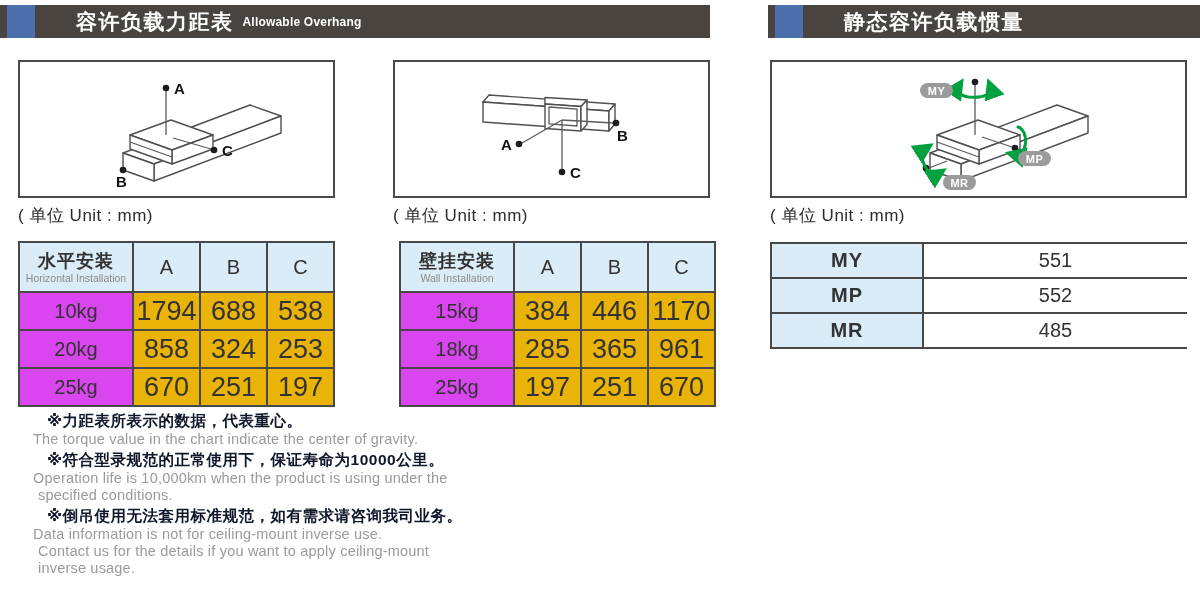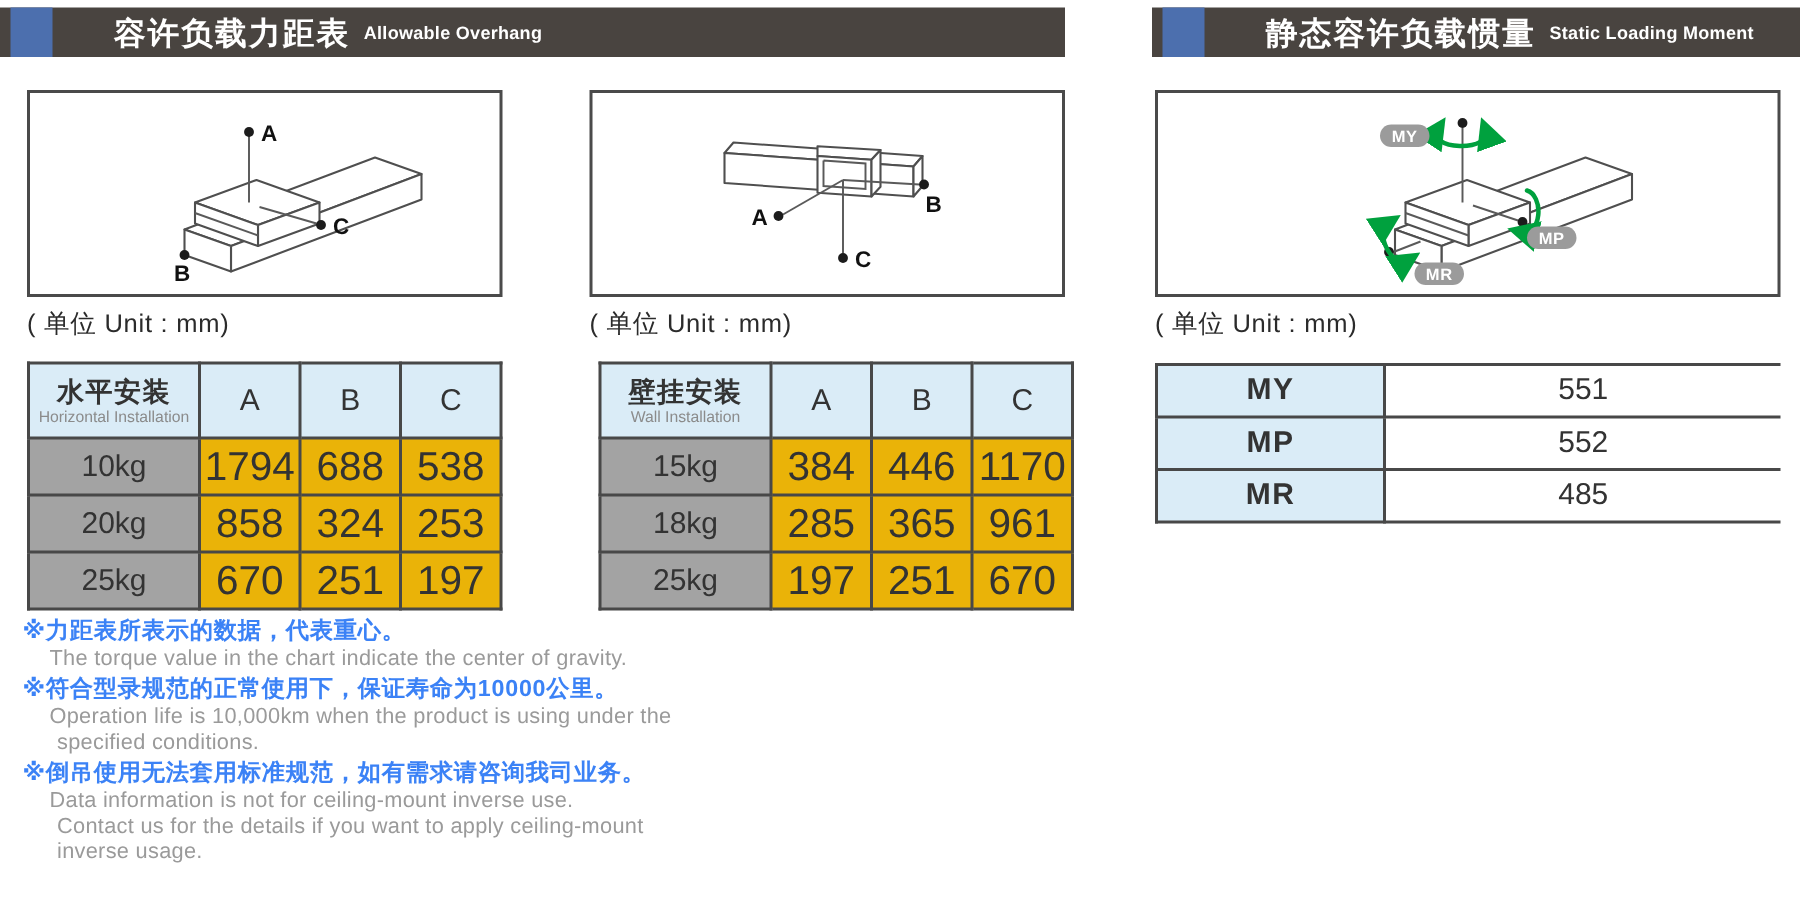--- a/index.html
+++ b/index.html
@@ -35,34 +35,34 @@
   #table1{left:18px;}
   #table2{left:399px;}
   .vtab th,.vtab td{border:2px solid #484848;text-align:center;vertical-align:middle;padding:0;}
   .vtab .hdr-row{height:50px;}
   .vtab .data-row{height:38px;}
   .vtab .c0{width:112px;}
   .head-cell{background:#daecf7;}
   .head-zh{font-size:18px;font-weight:bold;color:#333;letter-spacing:1px;line-height:20px;}
   .head-en{font-size:10.5px;font-weight:normal;color:#8b8b8b;line-height:12px;margin-top:1px;}
   .col-head{background:#daecf7;font-size:20px;color:#333;font-weight:normal;}
-  .load-cell{background:#a3a3a3;font-size:20px;color:#333;font-weight:normal;}
+  .load-cell{background:#d946ef;font-size:20px;color:#333;font-weight:normal;}
   .val-cell{background:#eab308;font-size:27px;color:#333;}
 
   #table3{left:770px;top:242px;width:417px;}
   #table3 th,#table3 td{text-align:center;vertical-align:middle;padding:0;
     border-top:2px solid #484848;border-bottom:2px solid #484848;}
   #table3 tr{height:35px;}
   #table3 .m-label{width:150px;background:#daecf7;border-left:2px solid #484848;border-right:2px solid #484848;
     font-size:20px;color:#333;font-weight:bold;letter-spacing:1px;}
   #table3 .m-value{background:#fff;font-size:20px;color:#333;font-weight:normal;border-right:none;}
 
   
   #notes{position:absolute;left:15px;top:411px;width:500px;}
-  .note-zh{color:#3b82f6;font-weight:bold;font-size:15.5px;line-height:20px;letter-spacing:0.5px;}
+  .note-zh{color:#0f172a;font-weight:bold;font-size:15.5px;line-height:20px;letter-spacing:0.5px;margin-left:32px;}
   .note-en{color:#9a9a9a;font-size:14.5px;line-height:17px;padding-left:18px;letter-spacing:0.2px;}
   .note-en.cont{padding-left:23px;}
   .note-block{margin-bottom:2px;}
 
   
   .ln{stroke:#4f4f4f;stroke-width:1.4;fill:#ffffff;stroke-linejoin:round;}
   .wire{stroke:#5a5a5a;stroke-width:1.3;fill:none;}
   .dot{fill:#1c1c1c;stroke:none;}
   .ptlabel{font-family:"Liberation Sans","DejaVu Sans",sans-serif;font-size:15px;font-weight:bold;fill:#111;}
   .greenarc{stroke:#00a13e;stroke-width:3;fill:none;stroke-linecap:round;}
@@ -73,21 +73,20 @@
 <body>
 
 <div class="bar" id="bar-left">
   <div class="sq"></div>
   <span class="zh">容许负载力距表</span>
   <span class="en">Allowable Overhang</span>
 </div>
 <div class="bar" id="bar-right">
   <div class="sq"></div>
   <span class="zh">静态容许负载惯量</span>
-  <span class="en">Static Loading Moment</span>
 </div>
 
 <div class="dbox" id="box1">
   <svg viewBox="0 0 313 134">
 
     <polygon class="ln" points="103,91 230,43 261,54 134,102"></polygon>
     <polygon class="ln" points="134,102 261,54 261,71 134,119"></polygon>
     <polygon class="ln" points="103,91 134,102 134,119 103,108"></polygon>
 
     <polygon class="ln" points="110,73 151,58 193,73 152,88"></polygon>

